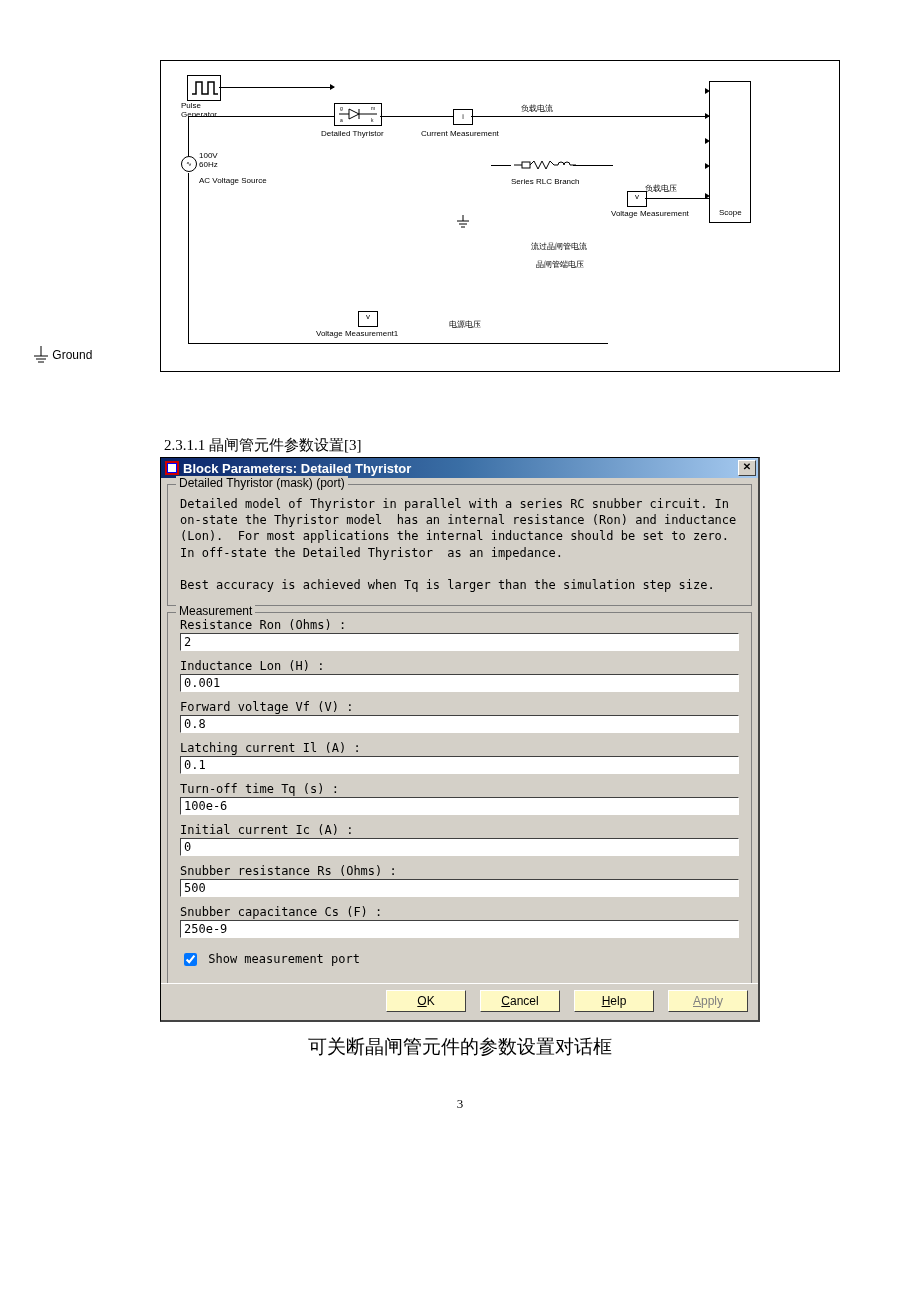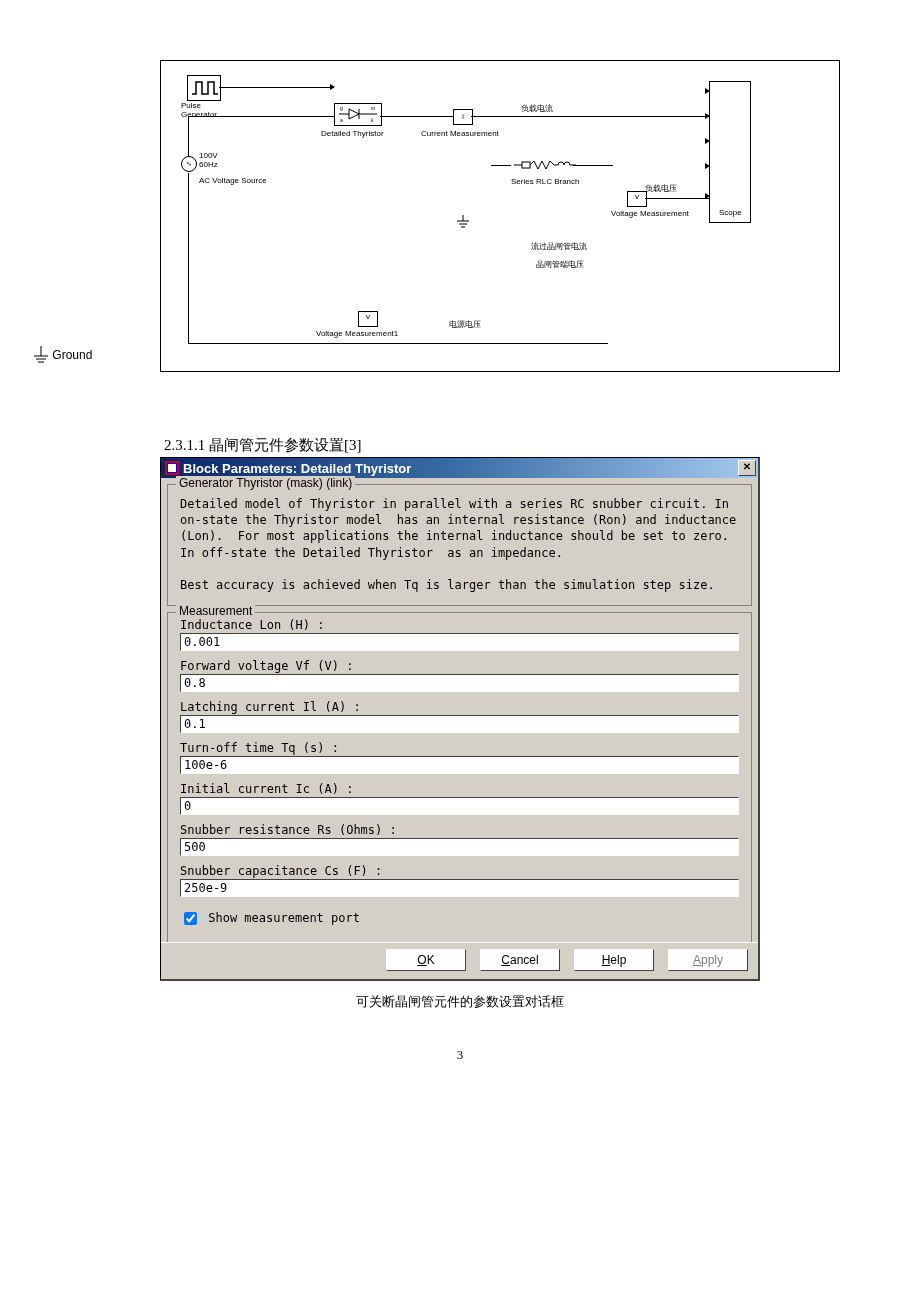--- a/index.html
+++ b/index.html
@@ -167,30 +167,30 @@
       justify-content: flex-end;
       gap: 14px;
       background: #d4d0c8;
     }
     .winbtn {
       width: 80px;
       height: 22px;
       border: 1px solid #404040;
       border-top-color: #fff;
       border-left-color: #fff;
-      background: #ffffff;
+      background: #fef9c3;
       font-size: 12px;
       cursor: pointer;
       font-family: "Tahoma", sans-serif;
     }
     .winbtn.disabled { color: #808080; cursor: default; }
     .winbtn .ul { text-decoration: underline; }
     .caption {
       text-align: center;
-      font-size: 13px;
+      font-size: 19px;
       margin-top: 4px;
       font-family: "SimSun", serif;
     }
     .pagenum {
       text-align: center;
       font-size: 13px;
       margin-top: 36px;
       font-family: "Times New Roman", serif;
     }
   </style>
@@ -304,29 +304,33 @@
     <div class="titlebar">
       <div class="titlebar-icon"></div>
       <span>Block Parameters: Detailed Thyristor</span>
       <span class="spacer"></span>
       <div class="close-btn">
         <span>✕</span>
       </div>
     </div>
 
     <div class="groupbox">
-      <div class="groupbox-legend">Generator Thyristor (mask) (link)</div>
+      <div class="groupbox-legend">Detailed Thyristor (mask) (port)</div>
       <div class="desc">Detailed model of Thyristor in parallel with a series RC snubber circuit. In on-state the Thyristor model  has an internal resistance (Ron) and inductance (Lon).  For most applications the internal inductance should be set to zero. In off-state the Detailed Thyristor  as an impedance.
 
 Best accuracy is achieved when Tq is larger than the simulation step size.</div>
     </div>
 
     <div class="groupbox" style="margin-bottom:0; border-bottom:none;">
       <div class="groupbox-legend">Measurement</div>
 
+      <div class="param-row">
+        <div class="param-label">Resistance Ron (Ohms) :</div>
+        <input class="param-input" value="2" style="">
+      </div>
       <div class="param-row">
         <div class="param-label">Inductance Lon (H) :</div>
         <input class="param-input" value="0.001" style="">
       </div>
       <div class="param-row">
         <div class="param-label">Forward voltage Vf (V) :</div>
         <input class="param-input" value="0.8" style="">
       </div>
       <div class="param-row">
         <div class="param-label">Latching current Il (A) :</div>

